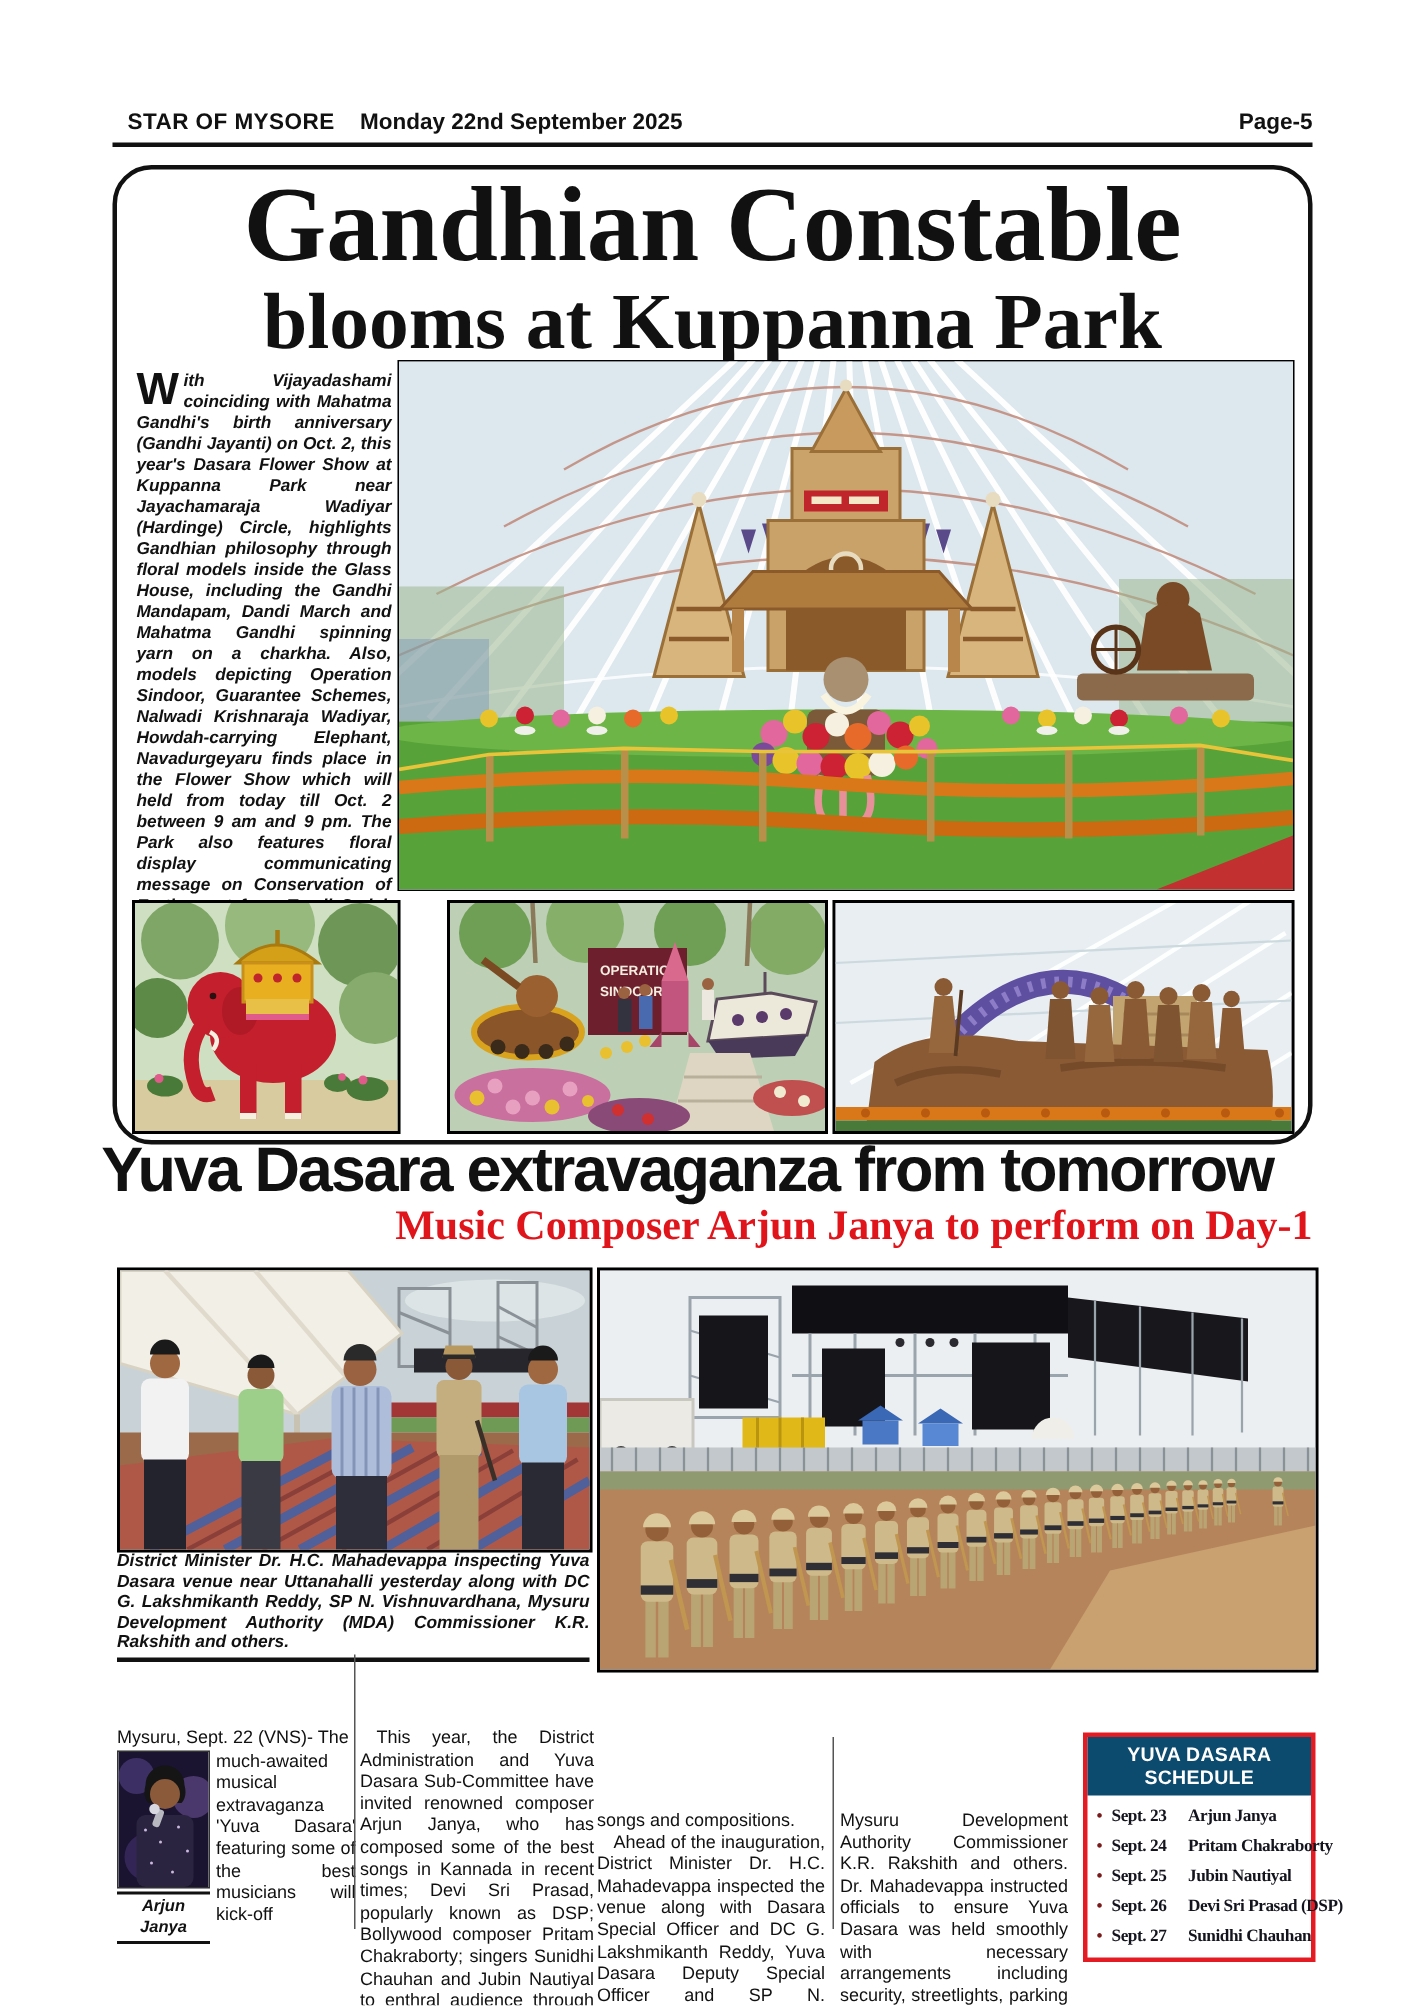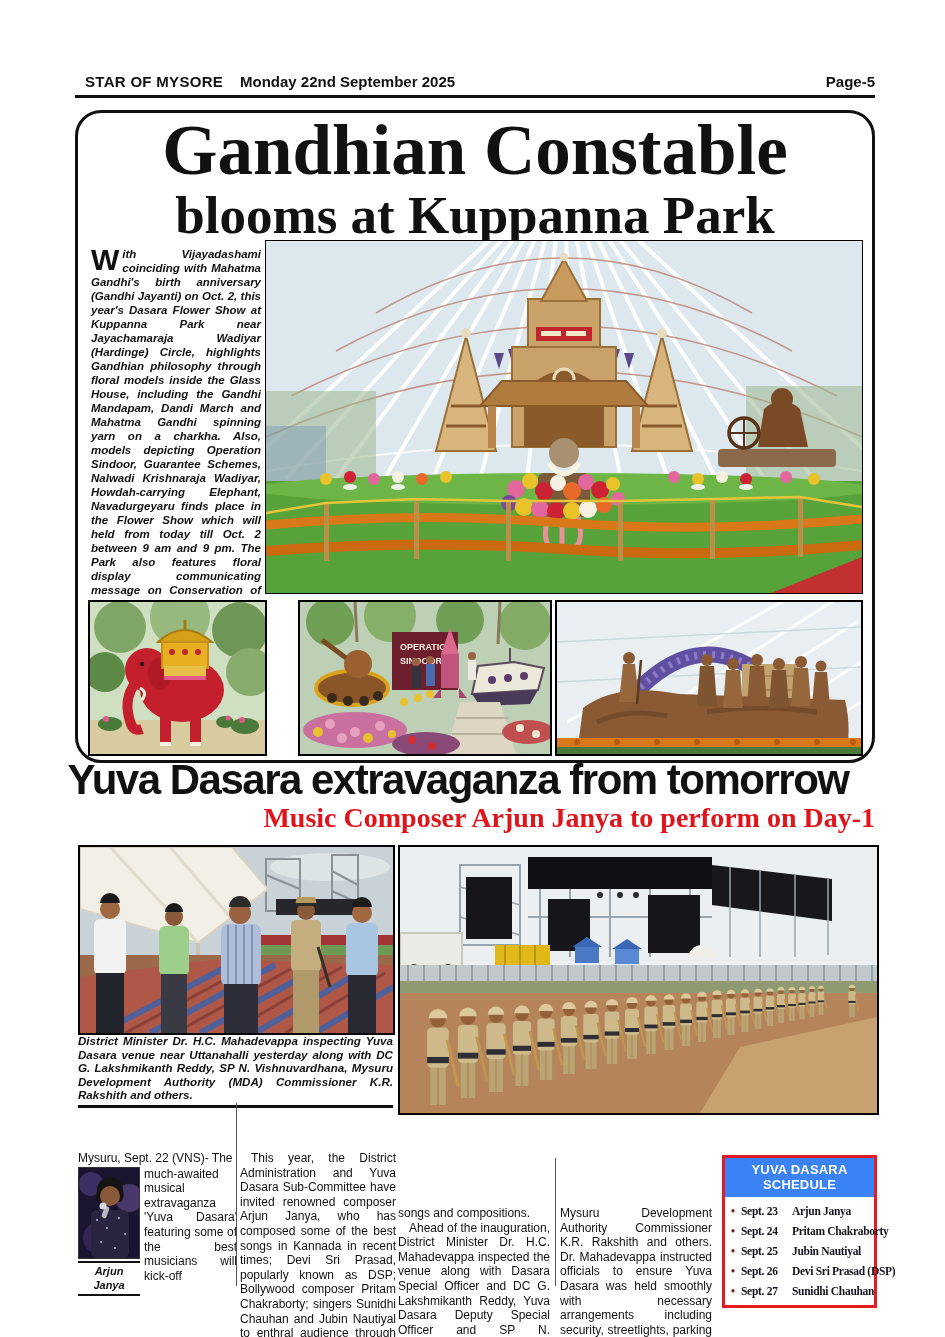--- a/index.html
+++ b/index.html
@@ -50,21 +50,21 @@
   .vrule1{position:absolute;left:236px;top:1103px;height:183px;border-left:1px solid #555;}
   .vrule2{position:absolute;left:555px;top:1158px;height:128px;border-left:1px solid #555;}
   .col1-flow{display:flex;gap:4px;margin-top:1px;}
   .inset{width:62px;flex:0 0 62px;}
   .inset .photo{width:60px;height:90px;border:1px solid #333;}
   .inset-cap{font-size:11px;font-weight:bold;font-style:italic;text-align:center;
              border-top:2px solid #111;border-bottom:2px solid #111;padding:1px 0;margin-top:2px;}
   .col1-wrap{flex:1;}
   
   .sched{position:absolute;left:722px;top:1155px;width:149px;border:3px solid #e51b24;padding-bottom:8px;background:#fff;}
-  .sched-head{background:#3b82f6;color:#fff;font-weight:bold;font-size:13px;text-align:center;
+  .sched-head{background:#0c4a6e;color:#fff;font-weight:bold;font-size:13px;text-align:center;
               padding:4px 0 5px;letter-spacing:.2px;}
   .sched-item{display:flex;gap:4px;margin:8px 5px 0 6px;font-family:"Liberation Serif",serif;
               font-weight:bold;font-size:11.5px;letter-spacing:-.3px;color:#14141e;white-space:nowrap;}
   .sched-bullet{color:#7a1a1a;flex:0 0 6px;}
   .sched-date{flex:0 0 47px;}
 </style>
 </head>
 <body>
 
 <div class="page">

